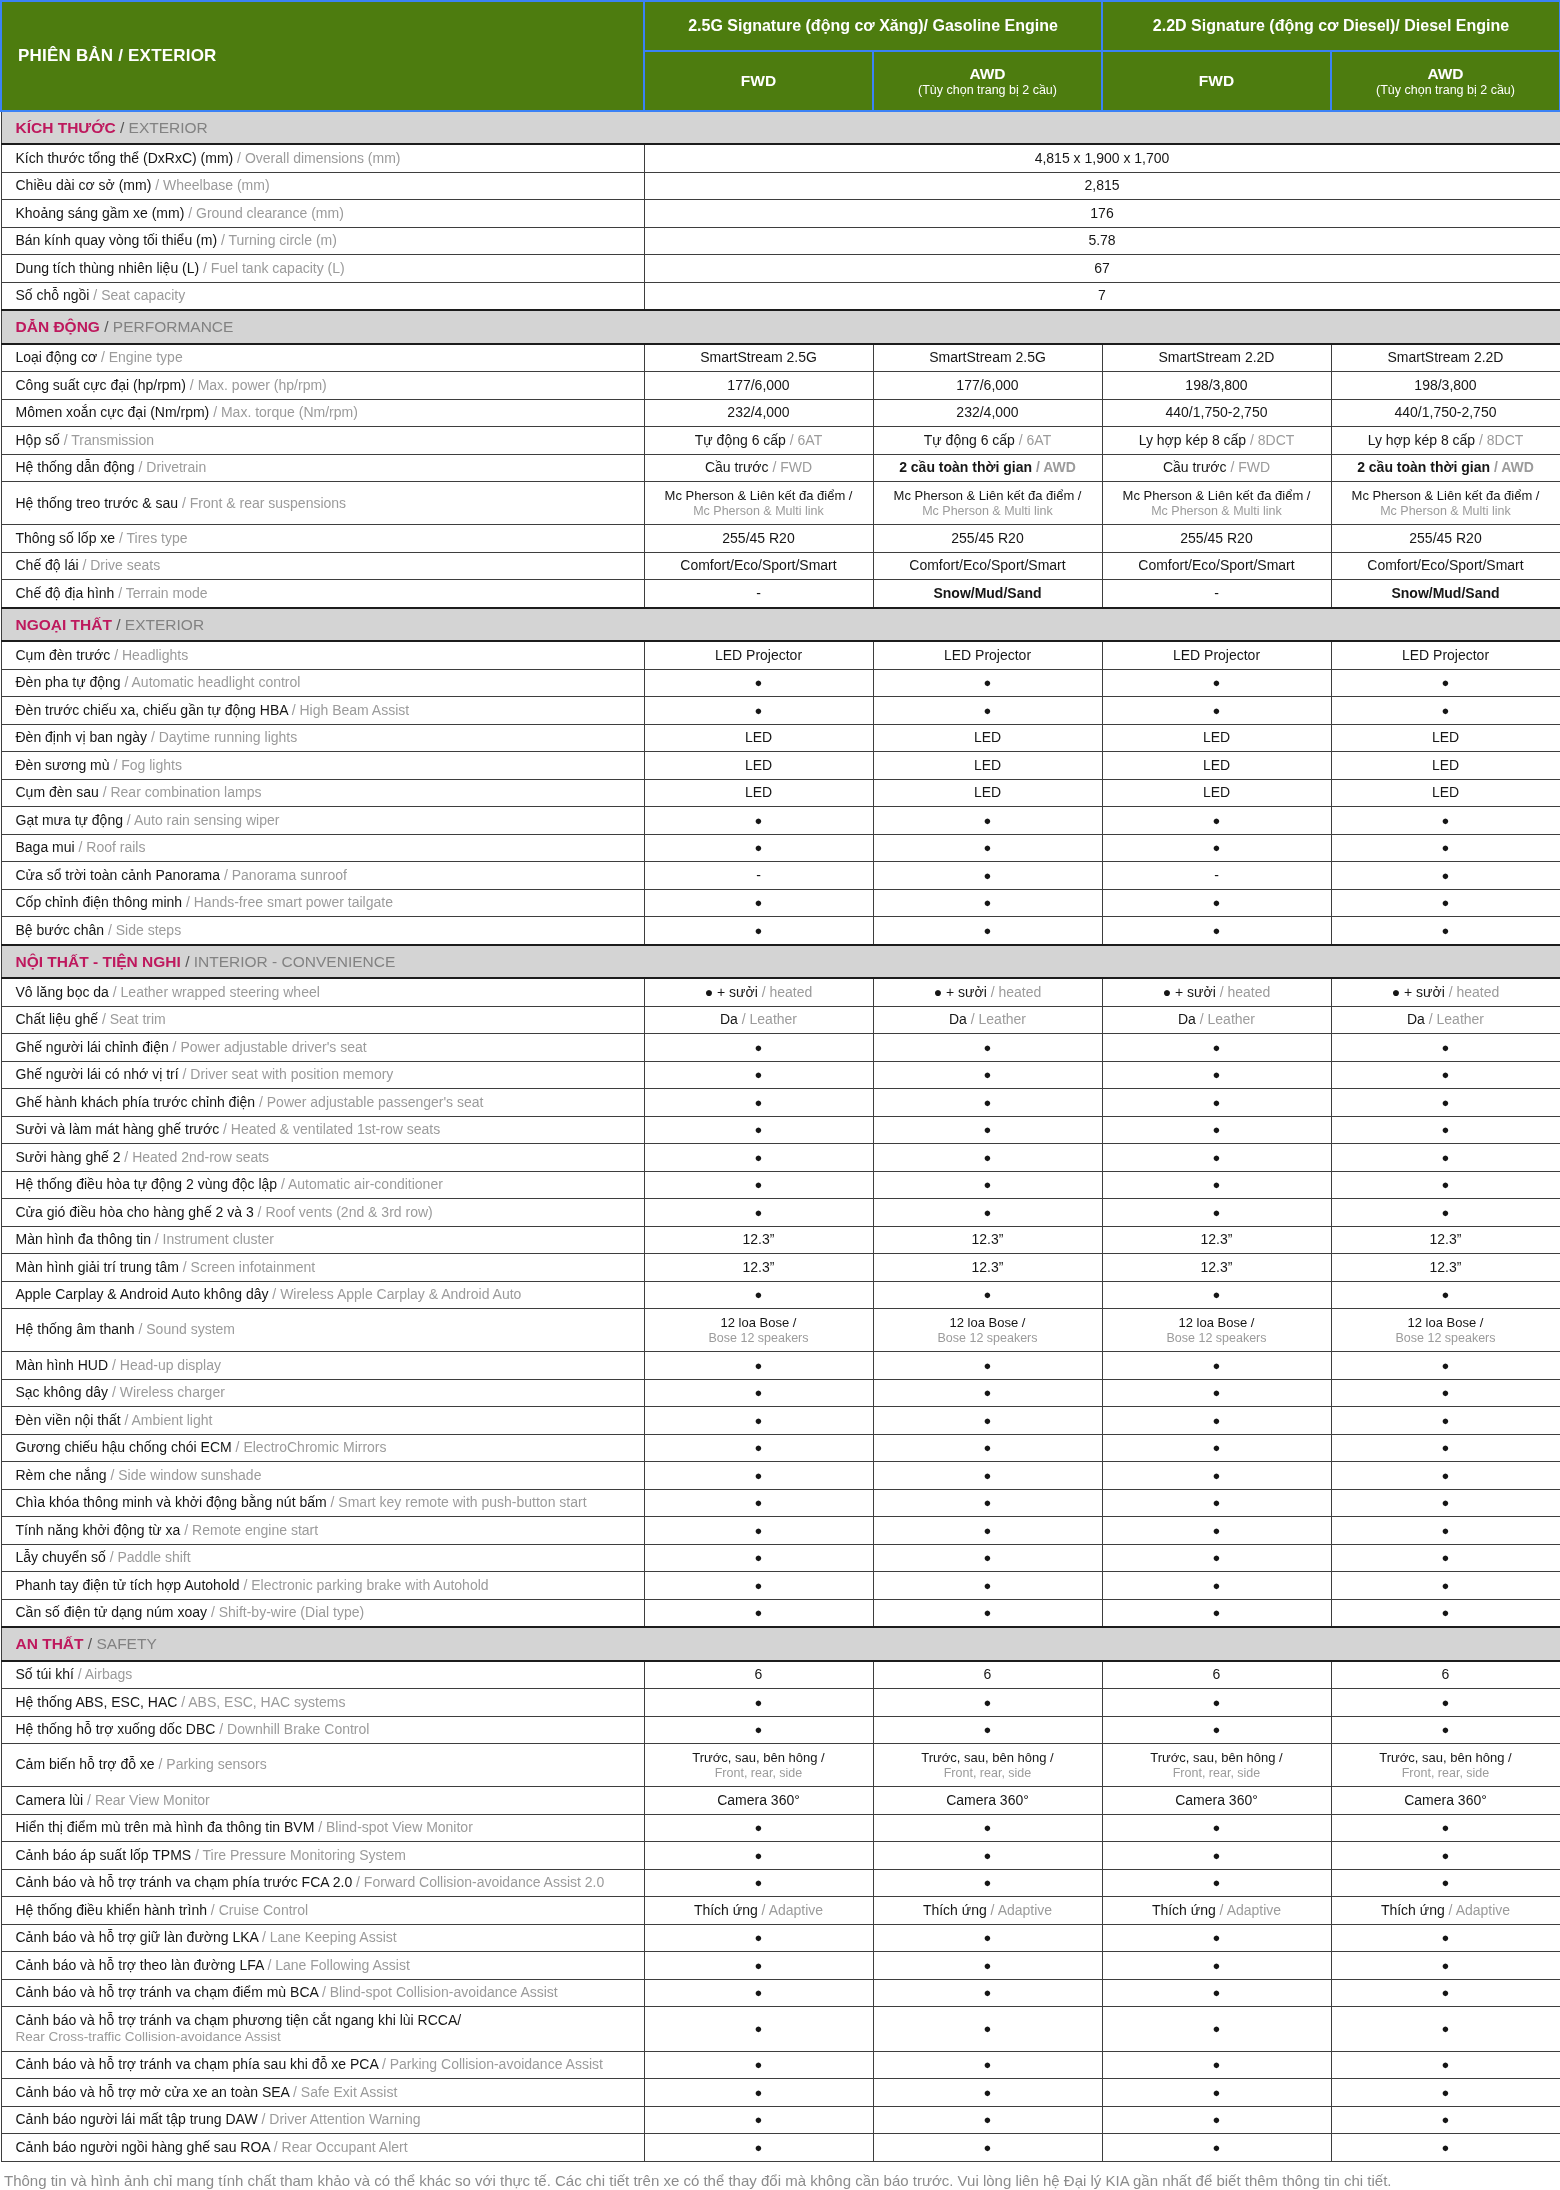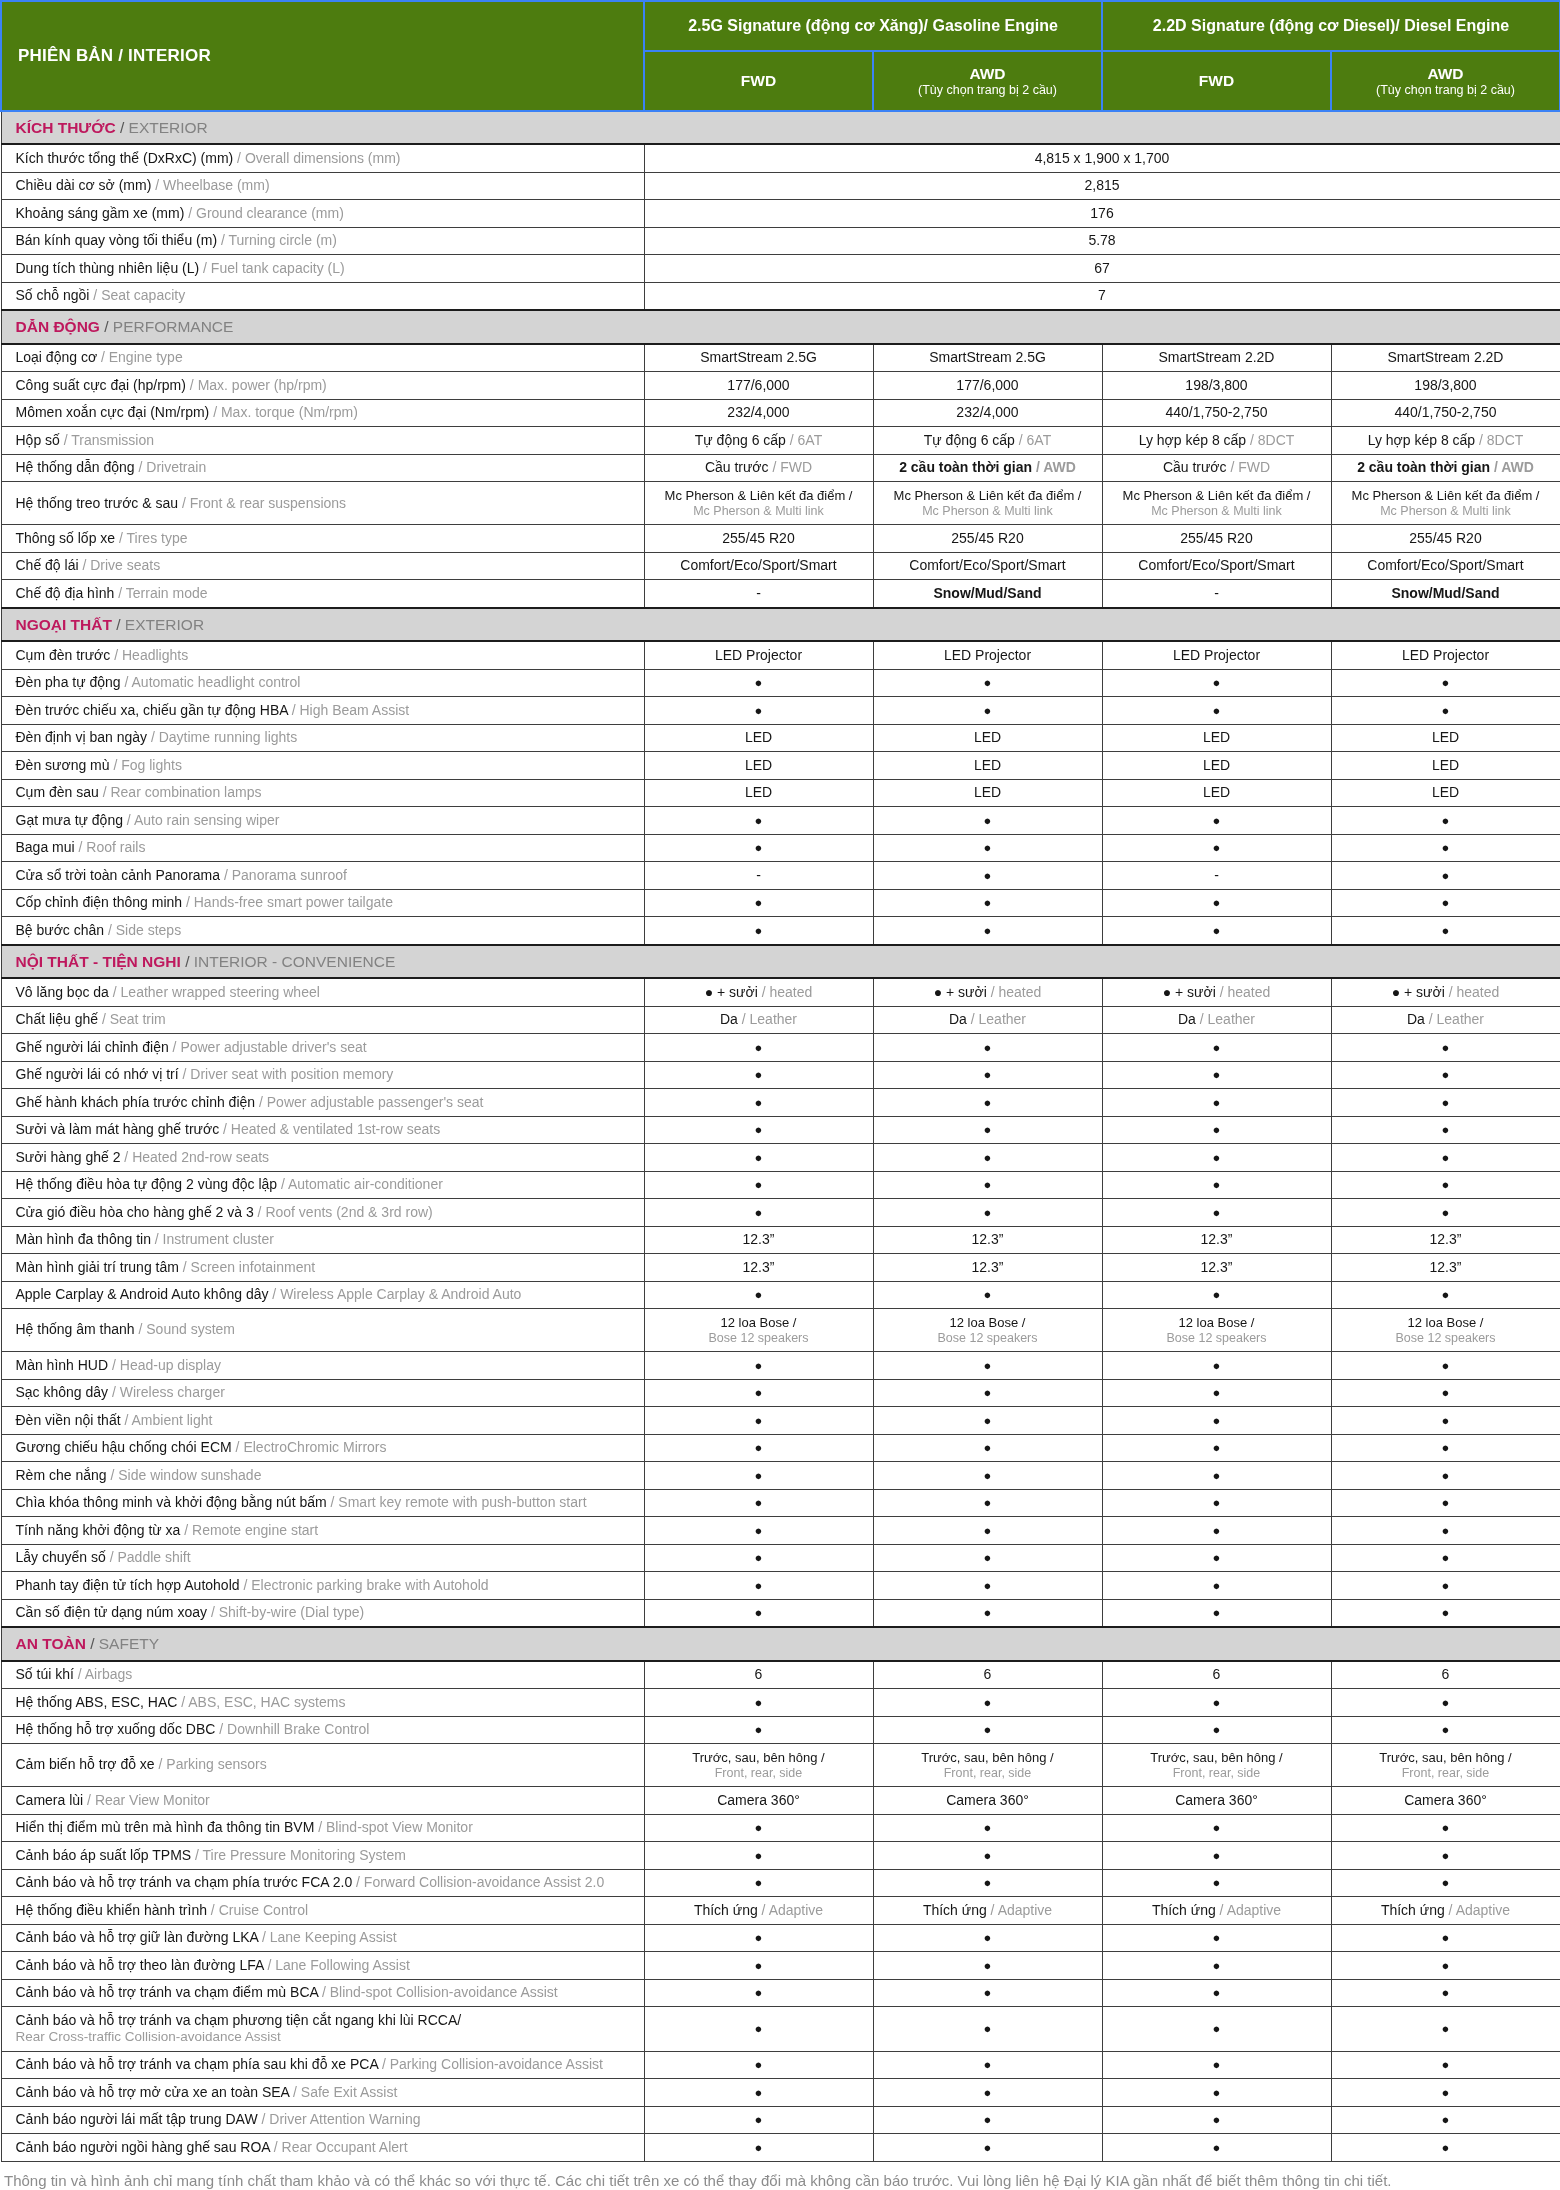--- a/index.html
+++ b/index.html
@@ -43,21 +43,21 @@
   <table>
     <colgroup>
       <col class="c-lbl">
         <col class="c-val">
         <col class="c-val">
         <col class="c-val">
         <col class="c-val">
     </colgroup>
     <thead>
       <tr>
-        <th class="variant" rowspan="2">PHIÊN BẢN / INTERIOR</th>
+        <th class="variant" rowspan="2">PHIÊN BẢN / EXTERIOR</th>
         <th class="group" colspan="2">2.5G Signature (động cơ Xăng)/ Gasoline Engine</th>
         <th class="group" colspan="2">2.2D Signature (động cơ Diesel)/ Diesel Engine</th>
       </tr>
       <tr>
         <th class="colh"><span>FWD</span><span class="subh"></span></th>
         <th class="colh"><span>AWD</span><span class="subh">(Tùy chọn trang bị 2 cầu)</span></th>
         <th class="colh"><span>FWD</span><span class="subh"></span></th>
         <th class="colh"><span>AWD</span><span class="subh">(Tùy chọn trang bị 2 cầu)</span></th>
       </tr>
     </thead>
@@ -393,21 +393,21 @@
           <td class="val"><span class="dot">●</span></td>
         </tr>
         <tr>
           <td class="lbl"><span class="lvi">Cần số điện tử dạng núm xoay</span><span class="lsep"> / </span><span class="len">Shift-by-wire (Dial type)</span></td>
           <td class="val"><span class="dot">●</span></td>
           <td class="val"><span class="dot">●</span></td>
           <td class="val"><span class="dot">●</span></td>
           <td class="val"><span class="dot">●</span></td>
         </tr>
         <tr class="bar">
-          <td colspan="5"><span class="svi">AN TOÀN</span><span class="ssep"> / </span><span class="sen">SAFETY</span></td>
+          <td colspan="5"><span class="svi">AN THẤT</span><span class="ssep"> / </span><span class="sen">SAFETY</span></td>
         </tr>
         <tr>
           <td class="lbl"><span class="lvi">Số túi khí</span><span class="lsep"> / </span><span class="len">Airbags</span></td>
           <td class="val"><span class="main">6</span></td>
           <td class="val"><span class="main">6</span></td>
           <td class="val"><span class="main">6</span></td>
           <td class="val"><span class="main">6</span></td>
         </tr>
         <tr>
           <td class="lbl"><span class="lvi">Hệ thống ABS, ESC, HAC</span><span class="lsep"> / </span><span class="len">ABS, ESC, HAC systems</span></td>

